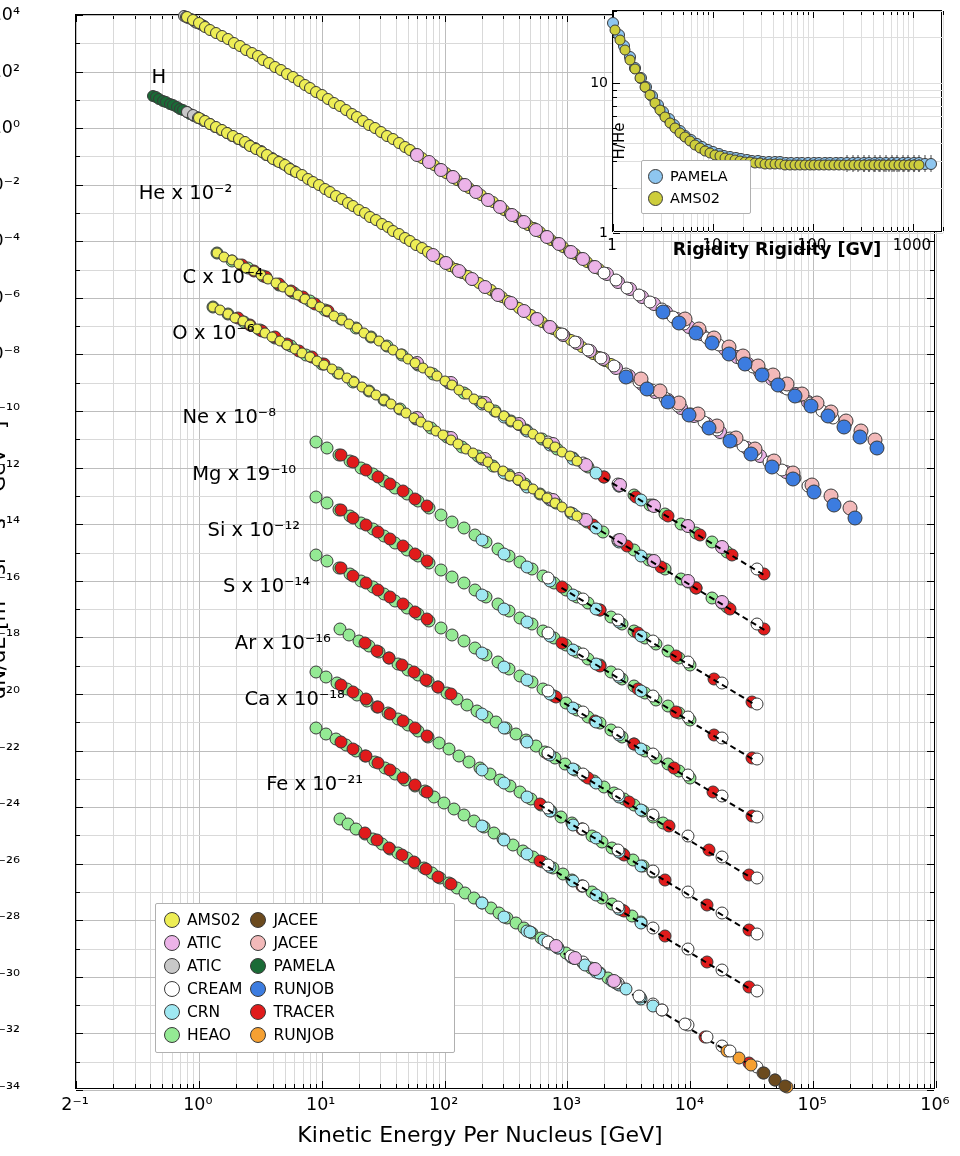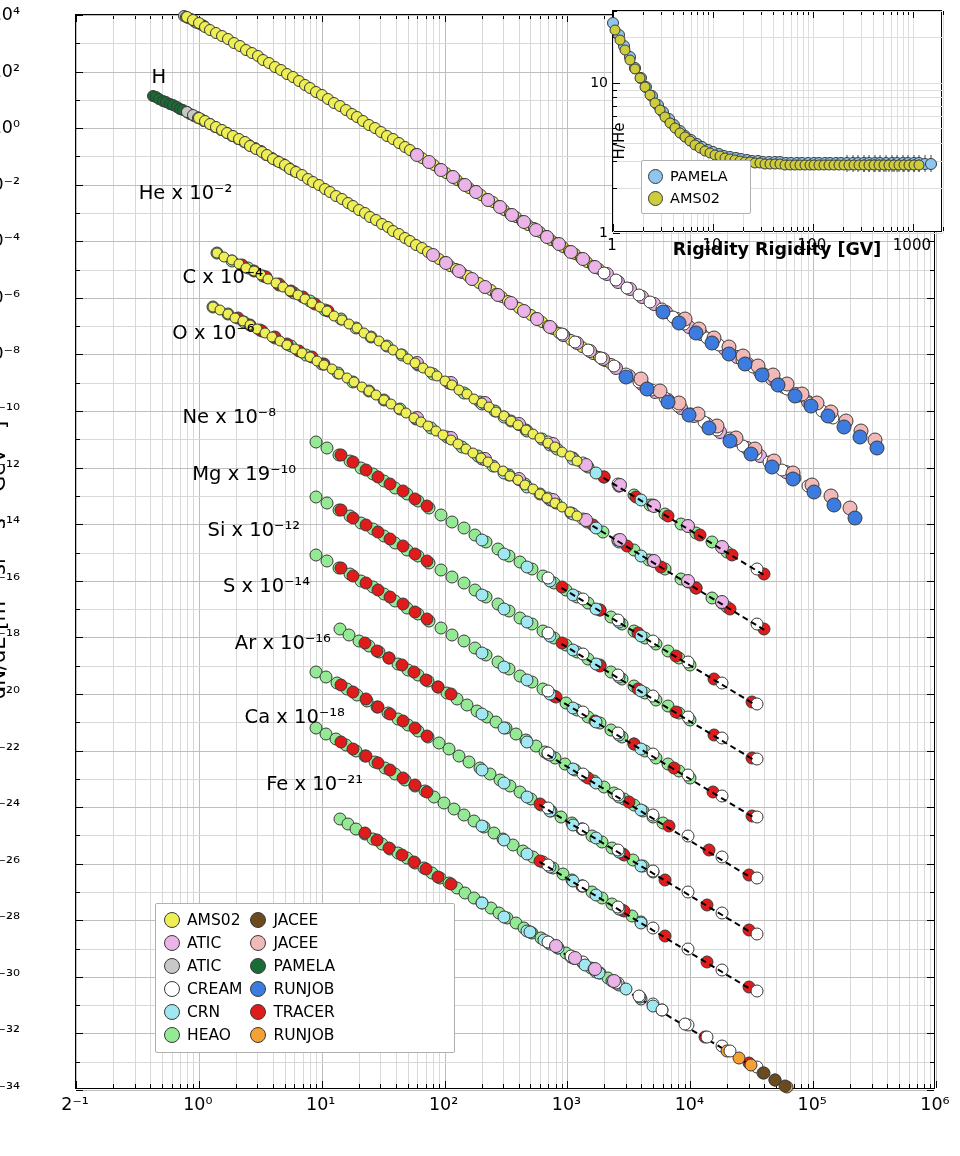--- a/index.html
+++ b/index.html
@@ -1831,20 +1831,21 @@
       <div class="ebar" style="left: 499.062px; top: 940.332px; height: 4.47999px;"></div>
       <div class="pt" style="left: 499.062px; top: 942.572px; width: 14px; height: 14px; background: rgb(236, 179, 232);"></div>
       <div class="ebar" style="left: 518.601px; top: 952.024px; height: 4.47999px;"></div>
       <div class="pt" style="left: 518.601px; top: 954.264px; width: 14px; height: 14px; background: rgb(236, 179, 232);"></div>
       <div class="ebar" style="left: 538.14px; top: 963.717px; height: 4.47999px;"></div>
       <div class="pt" style="left: 538.14px; top: 965.957px; width: 14px; height: 14px; background: rgb(236, 179, 232);"></div>
     </div>
 
   <div id="y-axis-title">dN/dE [m⁻² sr⁻¹ s⁻¹ GeV⁻¹]</div>
 
+  <div id="x-axis-title">Kinetic Energy Per Nucleus [GeV]</div>
 
   <div id="inset-frame">
       <div class="i-grid" style="left: 0px; top: 0px; width: 1px; height: 222px;"></div>
       <div class="i-tick" style="left: 0px; bottom: 0px; width: 1px; height: 7px;"></div>
       <div class="i-tick" style="left: 0px; top: 0px; width: 1px; height: 7px;"></div>
       <div class="i-grid" style="left: 30.0936px; top: 0px; width: 1px; height: 222px;"></div>
       <div class="i-tick" style="left: 30.0936px; bottom: 0px; width: 1px; height: 4px;"></div>
       <div class="i-tick" style="left: 30.0936px; top: 0px; width: 1px; height: 4px;"></div>
       <div class="i-grid" style="left: 47.6972px; top: 0px; width: 1px; height: 222px;"></div>
       <div class="i-tick" style="left: 47.6972px; bottom: 0px; width: 1px; height: 4px;"></div>
@@ -2201,21 +2202,21 @@
     <div class="xlab" style="left: 935px;">10⁶</div>
     <div class="curve-label" style="left: 151.571px; top: 64.8045px;">H</div>
     <div class="curve-label" style="left: 138.703px; top: 181.497px;">He x 10⁻²</div>
     <div class="curve-label" style="left: 182.508px; top: 265.382px;">C x 10⁻⁴</div>
     <div class="curve-label" style="left: 172.351px; top: 321.05px;">O x 10⁻⁶</div>
     <div class="curve-label" style="left: 182.508px; top: 405.071px;">Ne x 10⁻⁸</div>
     <div class="curve-label" style="left: 192.236px; top: 461.65px;">Mg x 19⁻¹⁰</div>
     <div class="curve-label" style="left: 207.585px; top: 518.229px;">Si x 10⁻¹²</div>
     <div class="curve-label" style="left: 222.935px; top: 574.015px;">S x 10⁻¹⁴</div>
     <div class="curve-label" style="left: 234.841px; top: 630.594px;">Ar x 10⁻¹⁶</div>
-    <div class="curve-label" style="left: 244.569px; top: 687.173px; margin-top: 18px;">Ca x 10⁻¹⁸</div>
+    <div class="curve-label" style="left: 244.569px; top: 687.173px;">Ca x 10⁻¹⁸</div>
     <div class="curve-label" style="left: 266.203px; top: 772.041px;">Fe x 10⁻²¹</div>
     <div class="i-xlab" style="left: 612px; top: 236px;">1</div>
     <div class="i-xlab" style="left: 711.969px; top: 236px;">10</div>
     <div class="i-xlab" style="left: 811.938px; top: 236px;">100</div>
     <div class="i-xlab" style="left: 911.906px; top: 236px;">1000</div>
     <div class="i-ylab" style="top: 81.7077px; left: 590px; width: 18px;">10</div>
     <div class="i-ylab" style="top: 232px; left: 590px; width: 18px;">1</div>
   </div>
 
 </body></html>

